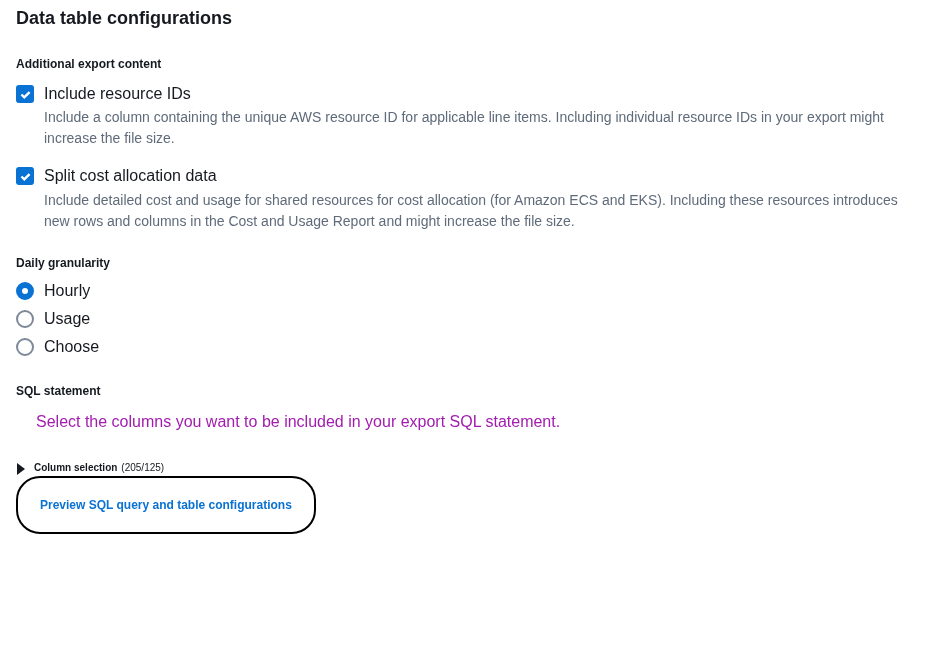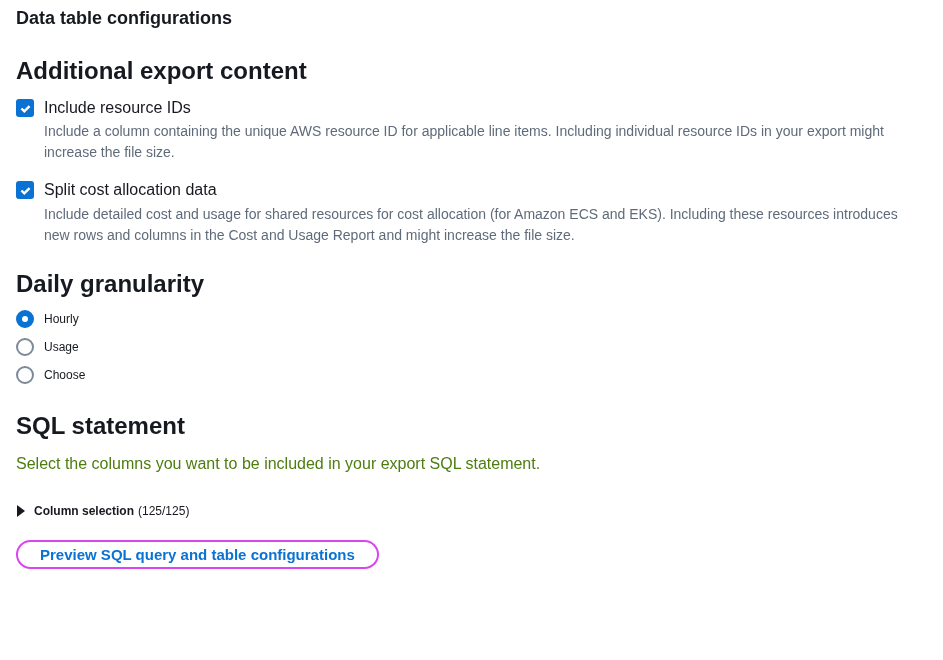--- a/index.html
+++ b/index.html
@@ -13,21 +13,21 @@
       background: #ffffff;
       padding: 8px 16px;
       width: 943px;
     }
     .page-title {
       font-size: 18px;
       font-weight: 700;
       margin-bottom: 28px;
     }
     .section-heading {
-      font-size: 24px;
+      font-size: 12px;
       font-weight: 700;
       margin-bottom: 12px;
     }
     .section-subtext {
       font-size: 14px;
       color: #5f6b7a;
       margin-top: 2px;
       margin-bottom: 16px;
       line-height: 1.5;
     }
@@ -89,60 +89,60 @@
       margin-right: 10px;
       display: flex;
       align-items: center;
       justify-content: center;
       flex-shrink: 0;
     }
     .radio.selected {
       border: 6px solid #0972d3;
     }
     .radio-label {
-      font-size: 12px;
+      font-size: 16px;
       color: #16191f;
     }
     .sql-description {
       font-size: 16px;
-      color: #4d7c0f;
+      color: #a21caf;
       margin-bottom: 28px;
       line-height: 1.5;
+      margin-left: 20px;
     }
     .expandable {
       display: flex;
-      align-items: flex-end;
-      font-size: 12px;
-      margin-bottom: 22px;
+      align-items: flex-start;
+      font-size: 10px;
       cursor: pointer;
     }
     .caret {
       margin-right: 8px;
       display: inline-flex;
       align-items: center;
     }
     .caret svg {
       width: 10px;
       height: 14px;
       fill: #16191f;
     }
     .expandable-label {
       font-weight: 700;
     }
     .expandable-count {
       font-weight: 400;
       margin-left: 4px;
     }
     .preview-button {
-      border: 2px solid #d946ef;
+      border: 2px solid #000000;
       color: #0972d3;
       background: #ffffff;
       border-radius: 24px;
-      padding: 4px 22px;
-      font-size: 15px;
+      padding: 20px 22px;
+      font-size: 12px;
       font-weight: 700;
       cursor: pointer;
       font-family: inherit;
     }
     .section {
       margin-bottom: 24px;
     }
   </style>
 </head>
 <body>
@@ -200,17 +200,17 @@
   <h2 class="section-heading">SQL statement</h2>
   <div class="sql-description">Select the columns you want to be included in your export SQL statement.</div>
 
   <div class="expandable">
     <span class="caret">
       <svg viewBox="0 0 10 14">
           <polygon points="1,1 9,7 1,13"></polygon>
         </svg>
     </span>
     <span class="expandable-label">Column selection</span>
-    <span class="expandable-count">(125/125)</span>
+    <span class="expandable-count">(205/125)</span>
   </div>
 
   <button class="preview-button">Preview SQL query and table configurations</button>
 </div>
 
 </body></html>

